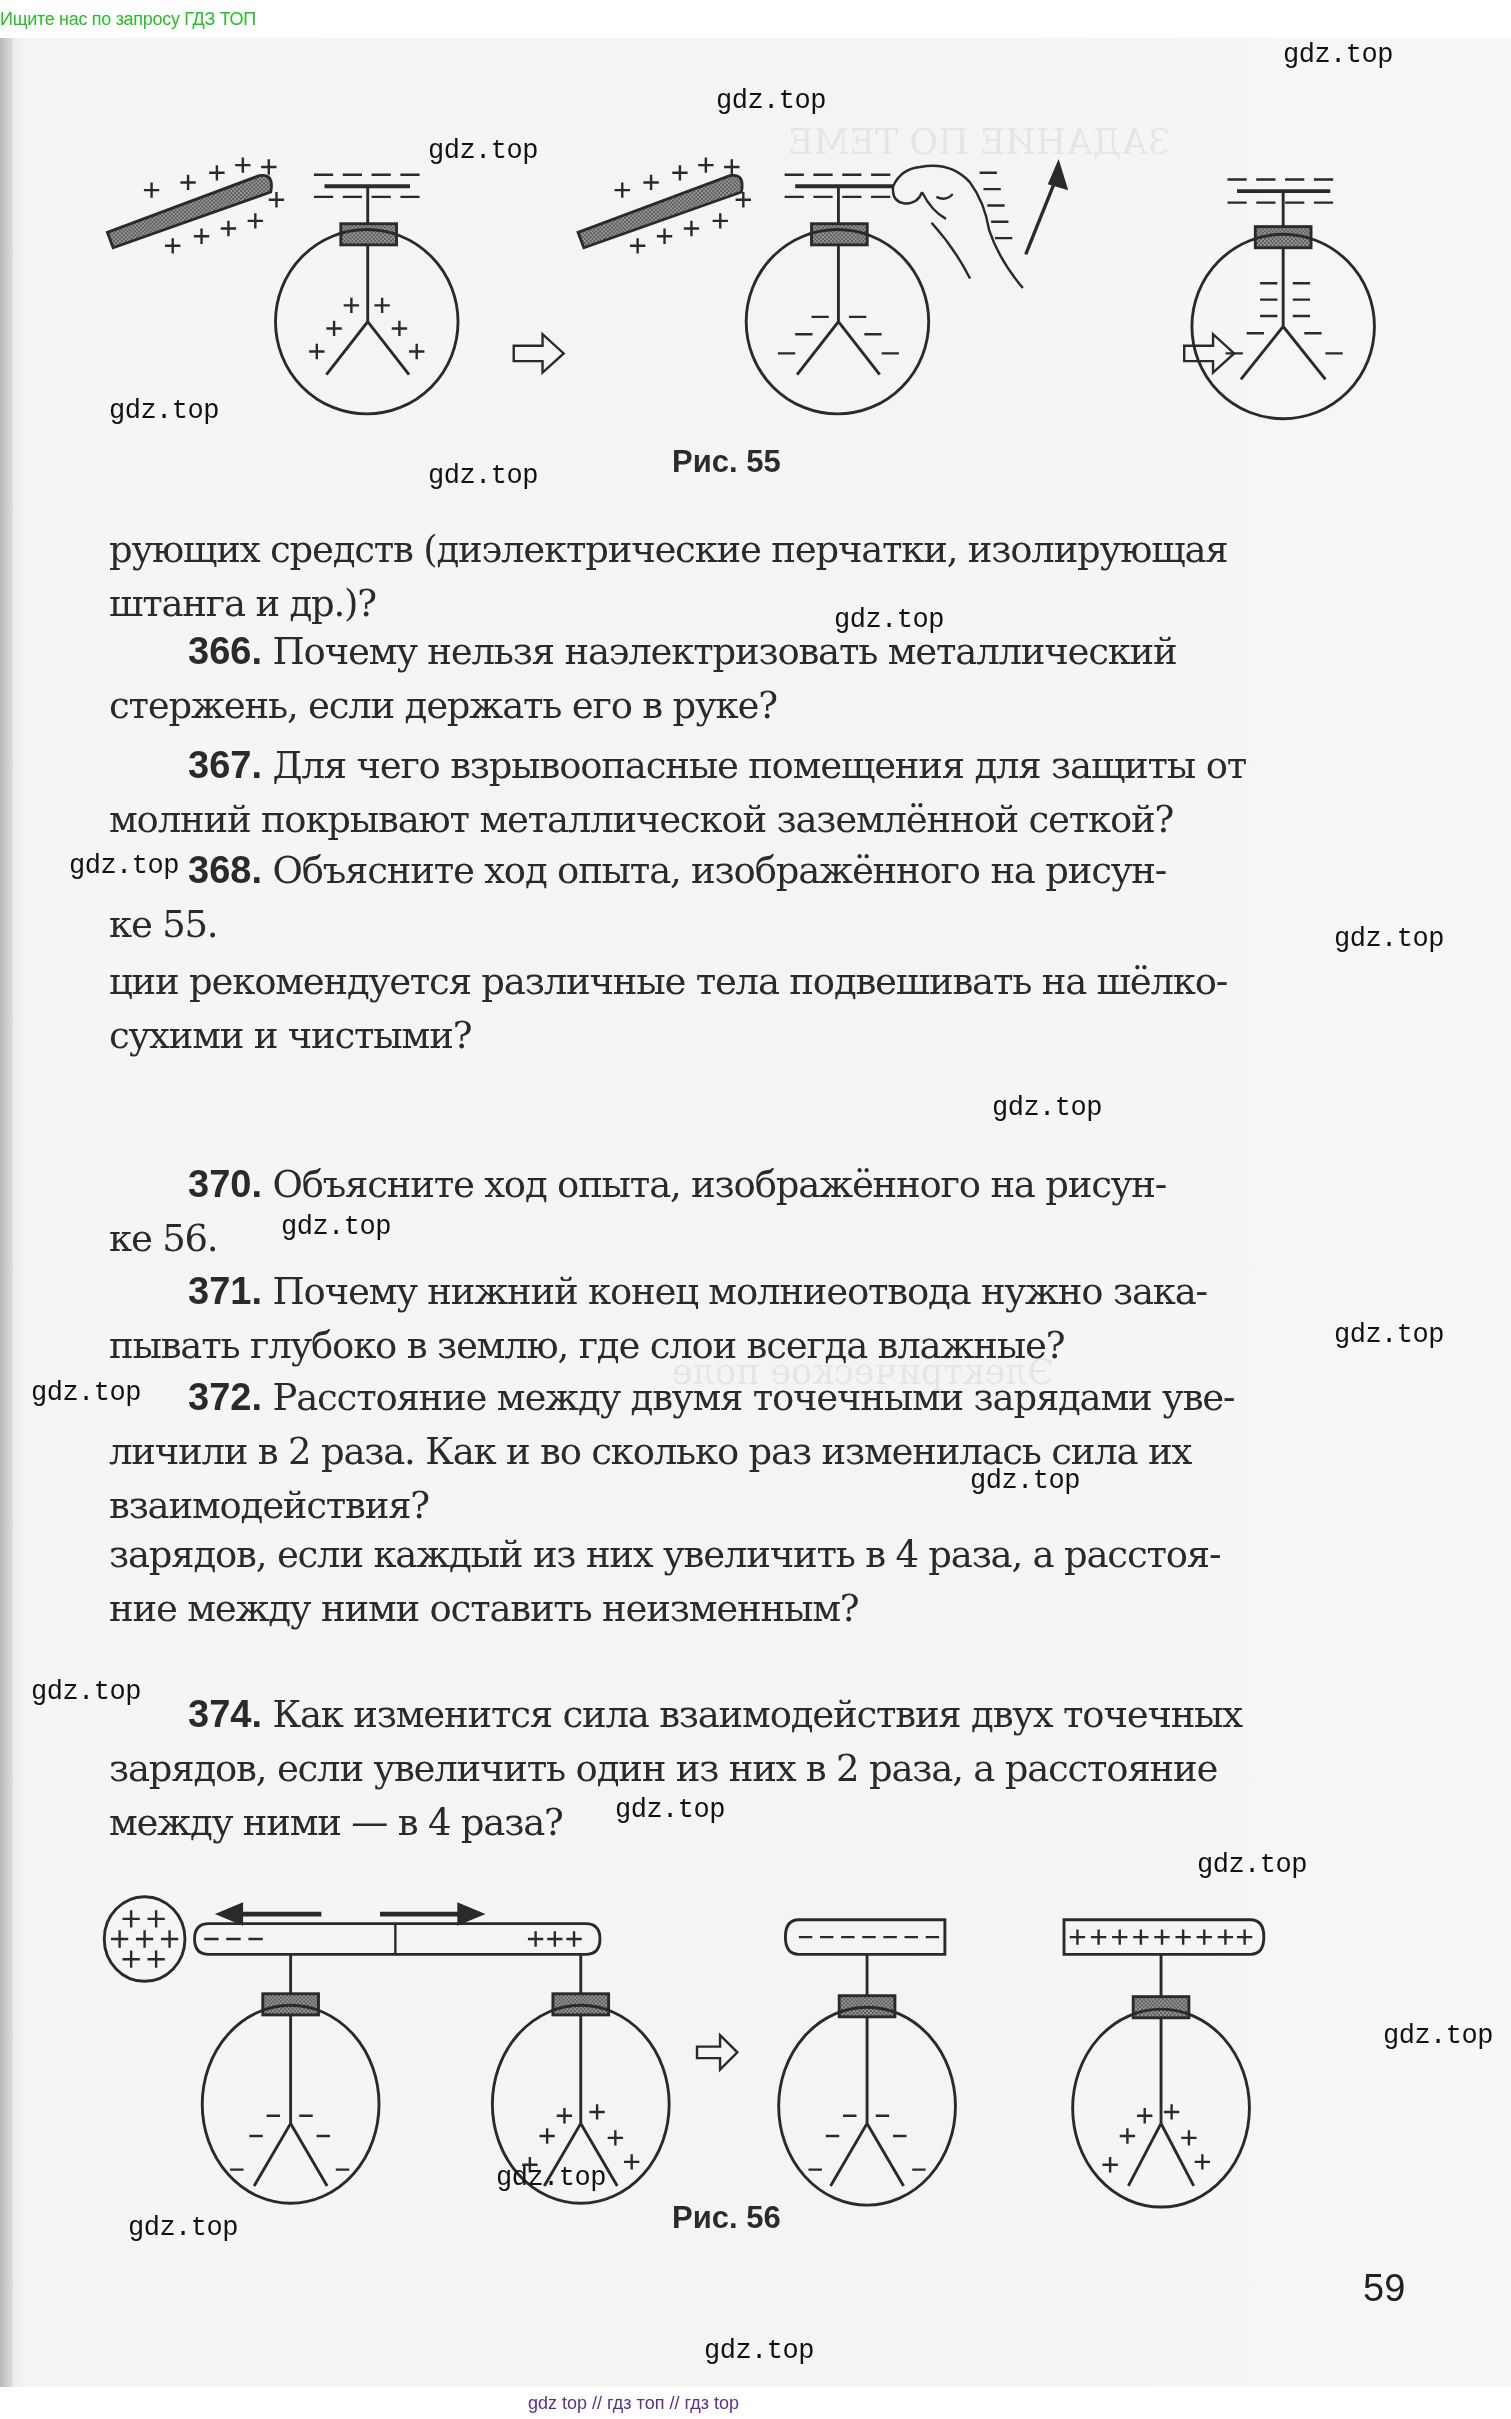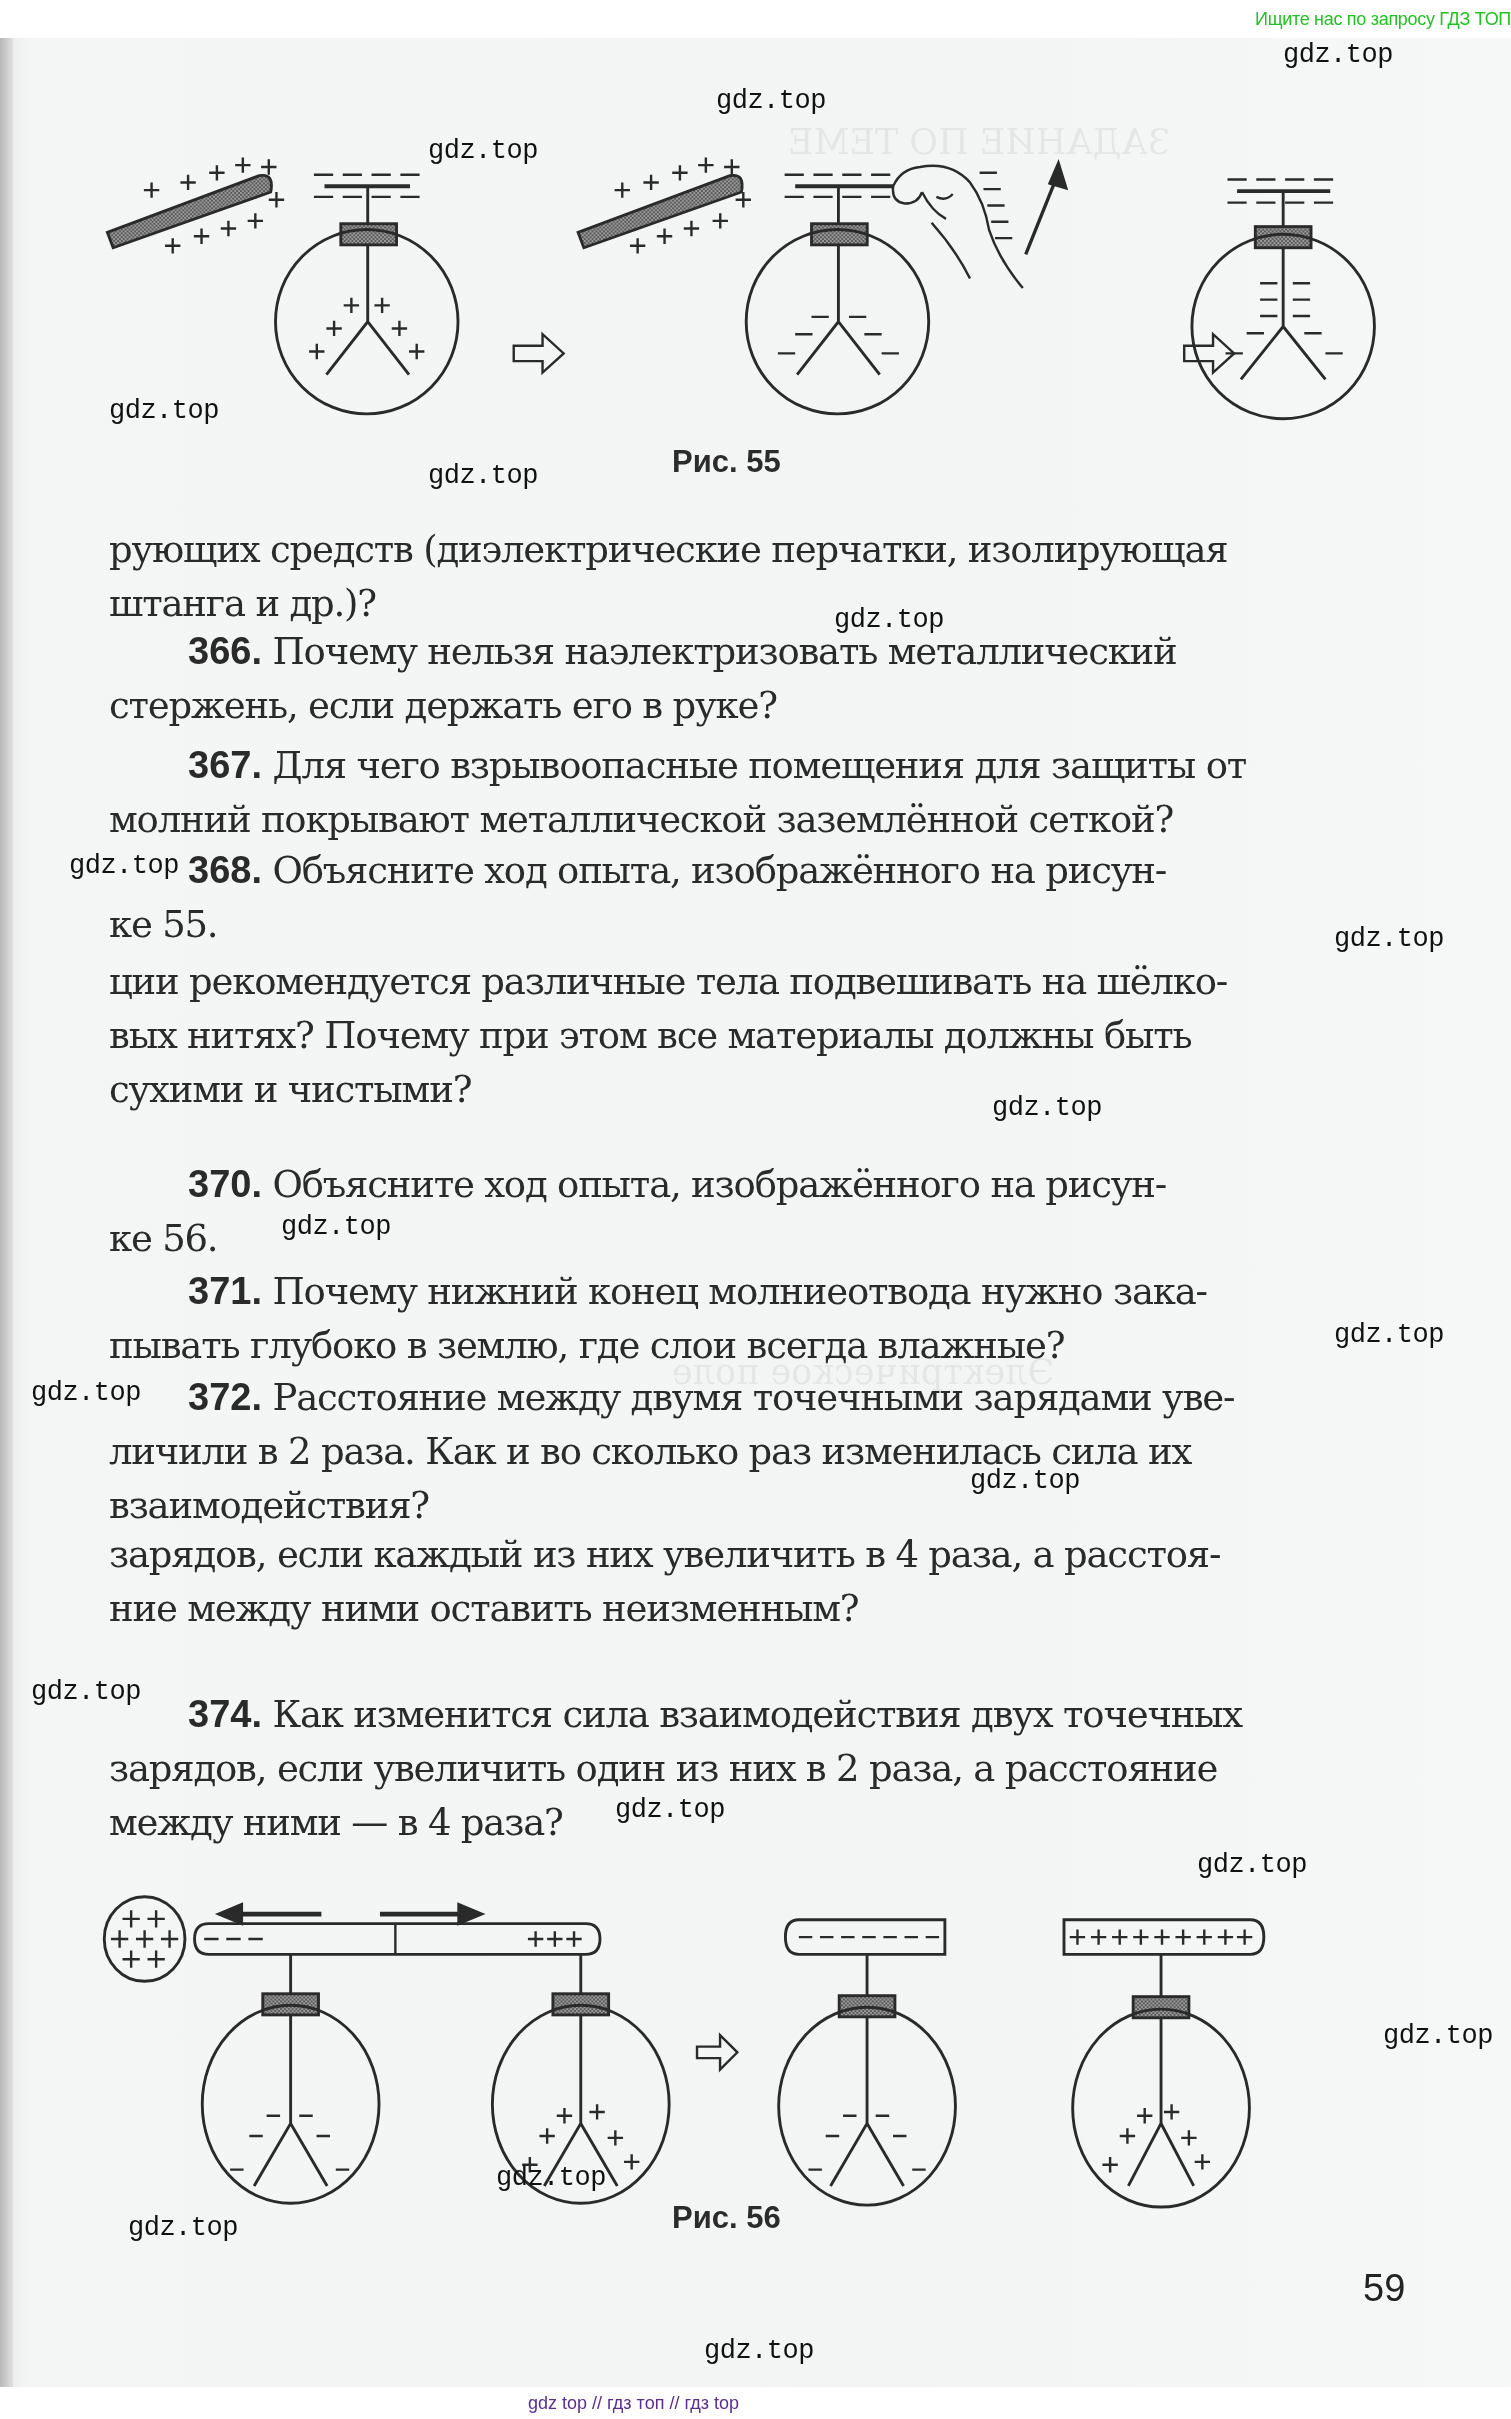--- a/index.html
+++ b/index.html
@@ -3,21 +3,21 @@
 <meta charset="utf-8">
 <style>
   html, body { margin:0; padding:0; }
   body {
     width:1511px; height:2419px; position:relative; overflow:hidden;
     background:#ffffff;
     font-family:"DejaVu Serif", serif;
   }
   .top-banner {
     position:absolute; left:0; top:0; width:1511px; height:38px;
-    background:#ffffff; text-align:right;
+    background:#ffffff; text-align:left;
     font-family:"Liberation Sans", sans-serif; font-size:18px; color:#22c322;
     line-height:38px; letter-spacing:-0.3px;
   }
   .page {
     position:absolute; left:0; top:38px; width:1511px; height:2349px;
     background:linear-gradient(90deg,#d9d9d9 0px,#ececec 9.6px,#f4f5f5 29px,#f3f5f5 60%,#f6f7f7 100%);
   }
   .page-edge {
     position:absolute; left:0; top:38px; width:13.4px; height:2349px;
     background:linear-gradient(90deg,#b8b8b8,#e0e0e0);
@@ -180,21 +180,20 @@
 <div class="problem" style="top:738px;">
   <span class="line first"><span class="num">367.</span> <span>Для чего взрывоопасные помещения для защиты от</span></span>
   <span class="line">молний покрывают металлической заземлённой сеткой?</span>
 </div>
 <div class="problem" style="top:843px;">
   <span class="line first"><span class="num">368.</span> <span>Объясните  ход  опыта,  изображённого  на  рисун-</span></span>
   <span class="line">ке 55.</span>
 </div>
 <div class="problem" style="top:955px;">
   <span class="line">ции рекомендуется различные тела подвешивать на шёлко-</span>
-  <span class="line">вых нитях? Почему при этом все материалы должны быть</span>
   <span class="line">сухими и чистыми?</span>
 </div>
 <div class="problem" style="top:1157px;">
   <span class="line first"><span class="num">370.</span> <span>Объясните  ход  опыта,  изображённого  на  рисун-</span></span>
   <span class="line">ке 56.</span>
 </div>
 <div class="problem" style="top:1264px;">
   <span class="line first"><span class="num">371.</span> <span>Почему нижний конец молниеотвода нужно зака-</span></span>
   <span class="line">пывать глубоко в землю, где слои всегда влажные?</span>
 </div>

